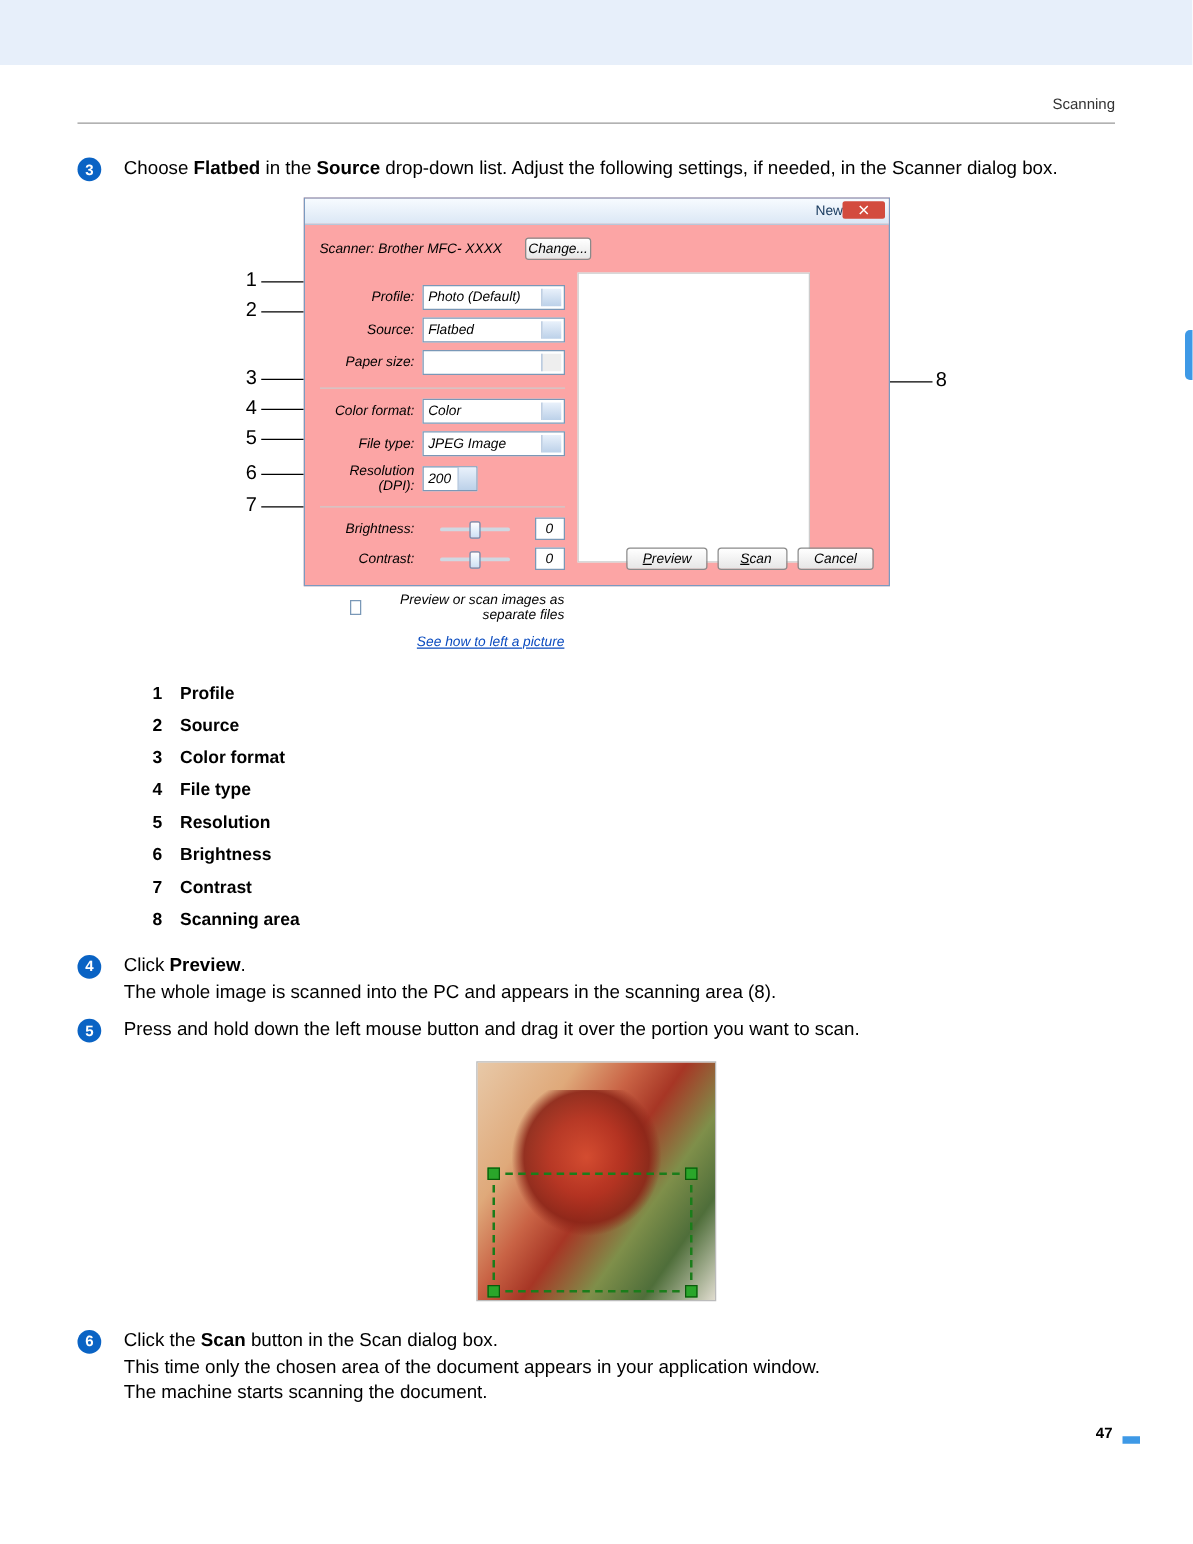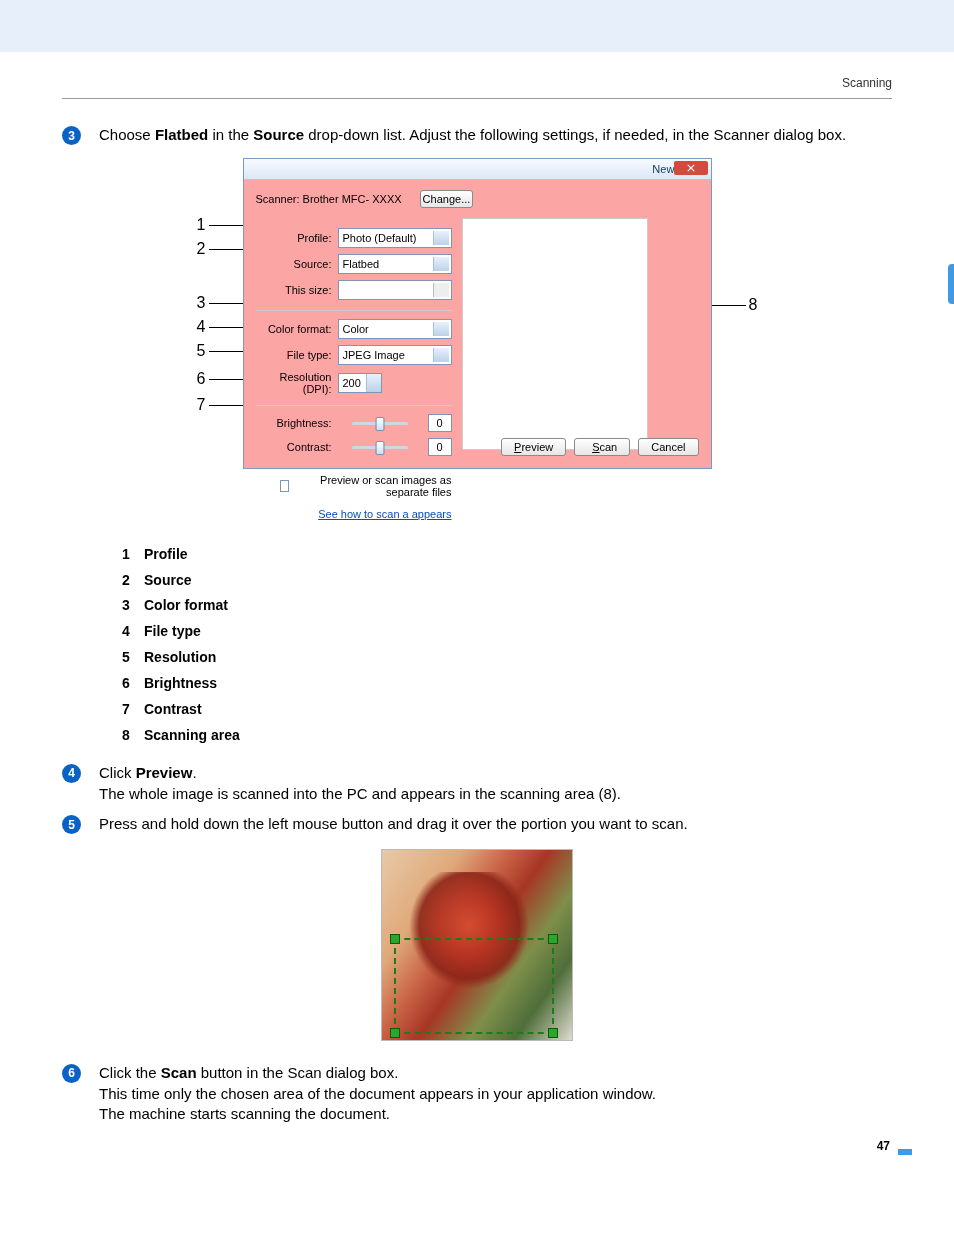--- a/index.html
+++ b/index.html
@@ -102,21 +102,21 @@
       top: 2px;
       width: 34px;
       height: 14px;
       background: #d34b3e;
       border-radius: 2px;
       display: flex;
       align-items: center;
       justify-content: center;
     }
     .close-btn svg { width: 8px; height: 8px; }
-    .dialog-inner { padding: 10px 12px 12px 12px; }
+    .dialog-inner { padding: 10px 12px 12px 12px; font-style: italic; }
     .scanner-row {
       display: flex;
       align-items: center;
       gap: 18px;
       margin-bottom: 14px;
     }
     .win-btn {
       border: 1px solid #8a8a8a;
       background: linear-gradient(#fff,#e6e6e6);
       border-radius: 3px;
@@ -401,21 +401,21 @@
                 </div>
             </div>
             <div class="frow">
               <label><span>Source:</span></label>
               <div class="sel">
                   <span>Flatbed</span>
                   <span class="chev"></span>
                 </div>
             </div>
             <div class="frow">
-              <label><span>This size:</span></label>
+              <label><span>Paper size:</span></label>
               <div class="sel disabled">
                   <span class="chev"></span>
                 </div>
             </div>
             <div class="rule"></div>
             <div class="frow">
               <label><span>Color format:</span></label>
               <div class="sel">
                   <span>Color</span>
                   <span class="chev"></span>
@@ -450,21 +450,21 @@
                   <div class="slider-track"></div>
                   <div class="slider-thumb"></div>
                 </div>
               <div class="sval">0</div>
             </div>
             <div class="chk-row">
               <span class="chk"></span>
               <span>Preview or scan images as separate files</span>
             </div>
             <div class="link-row">
-              <a href="#">See how to scan a appears</a>
+              <a href="#">See how to left a picture</a>
             </div>
           </div>
 
           <div class="preview-area"></div>
 
           <div class="dialog-buttons">
             <span class="win-btn"><u>P</u><span>review</span></span>
             <span class="win-btn"><u>S</u><span>can</span></span>
             <span class="win-btn">Cancel</span>
           </div>

